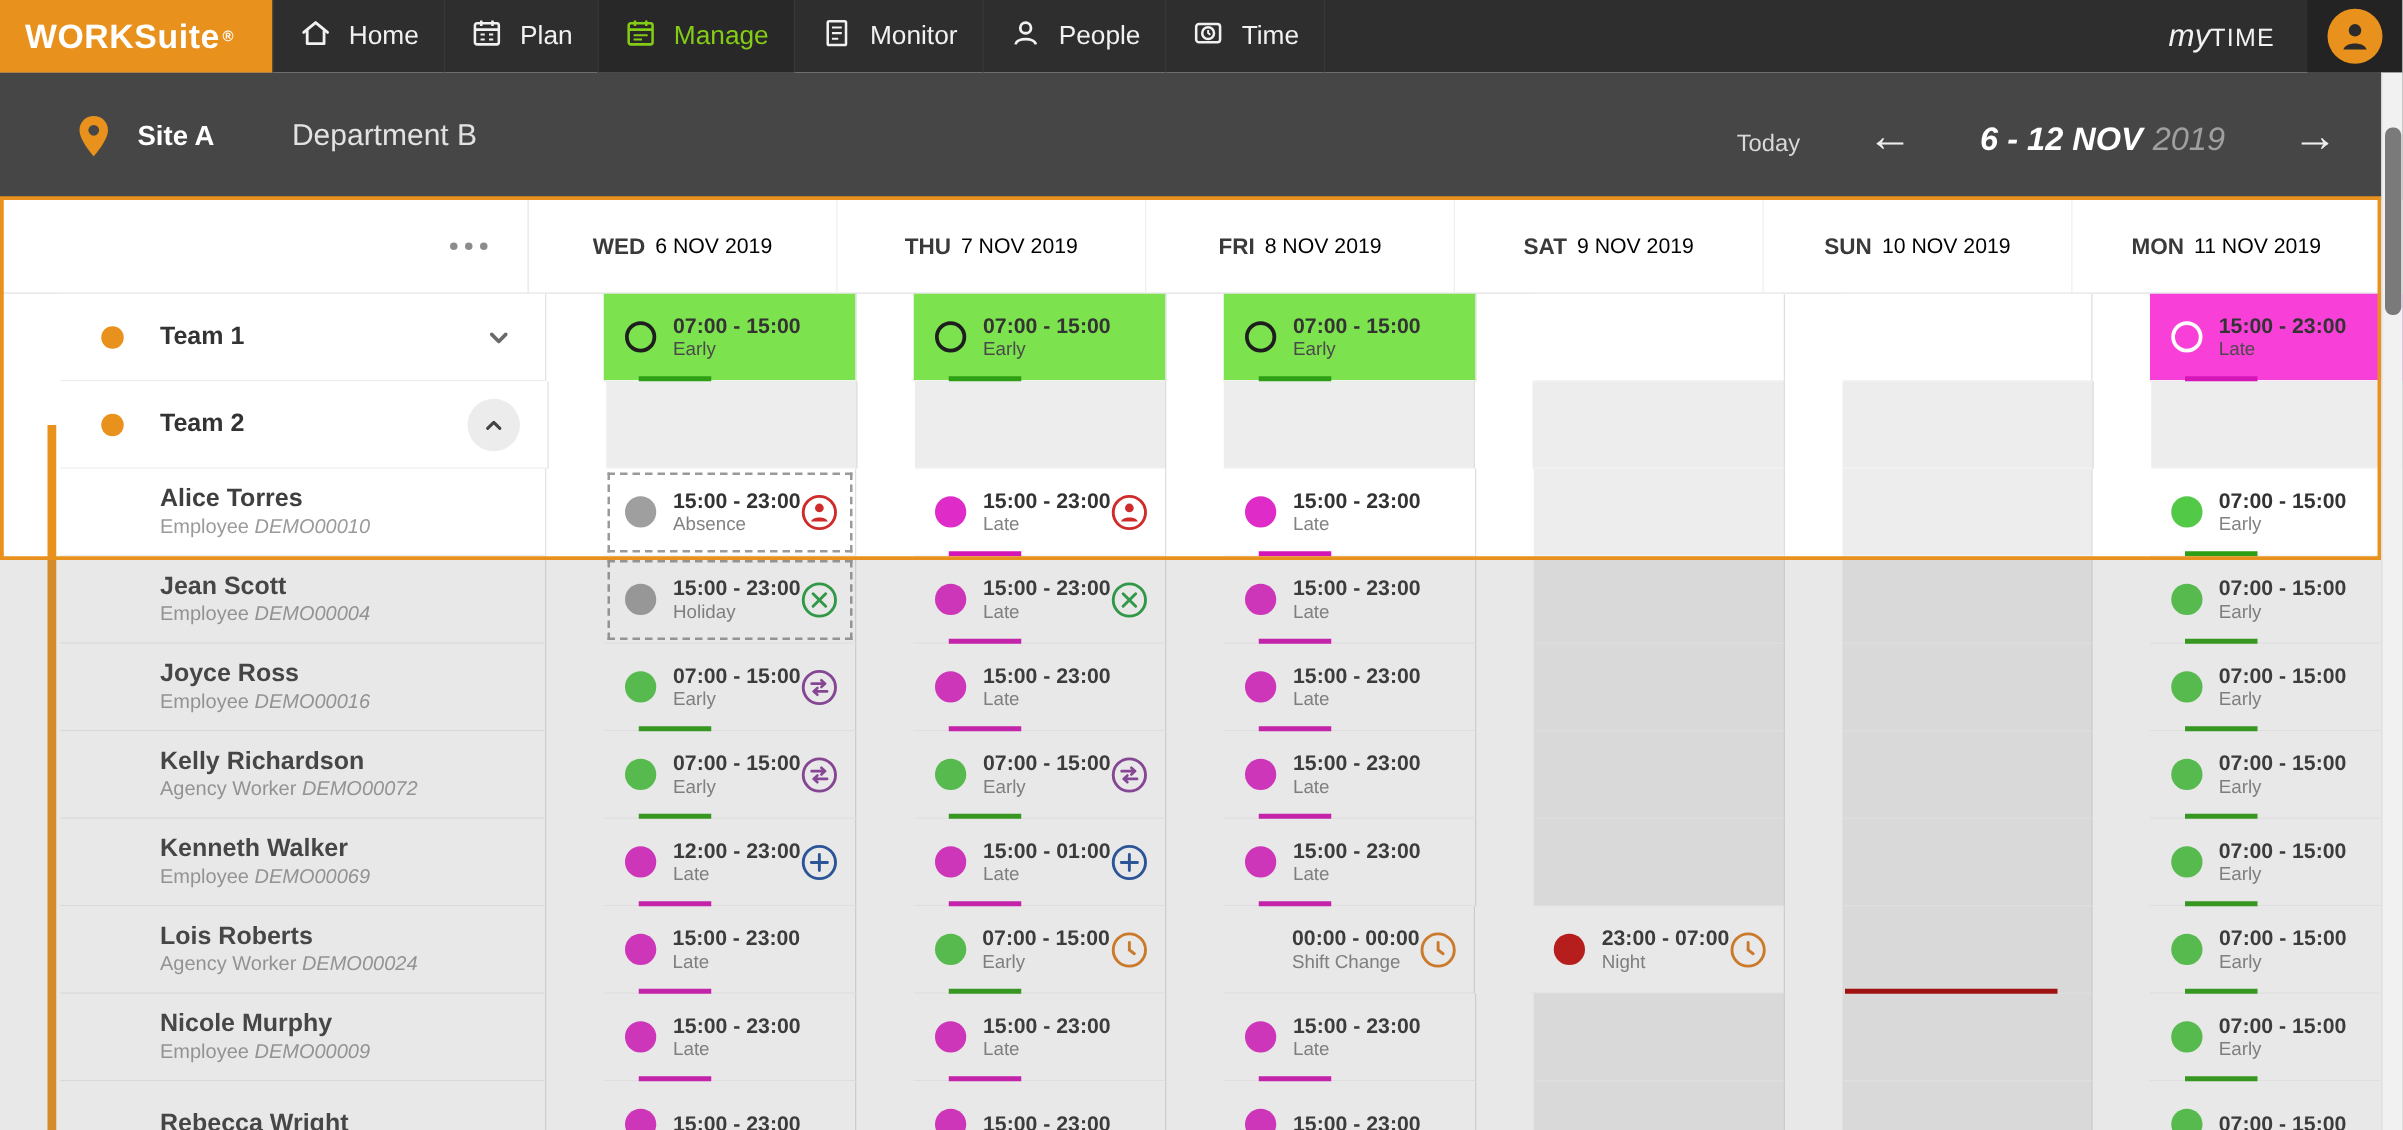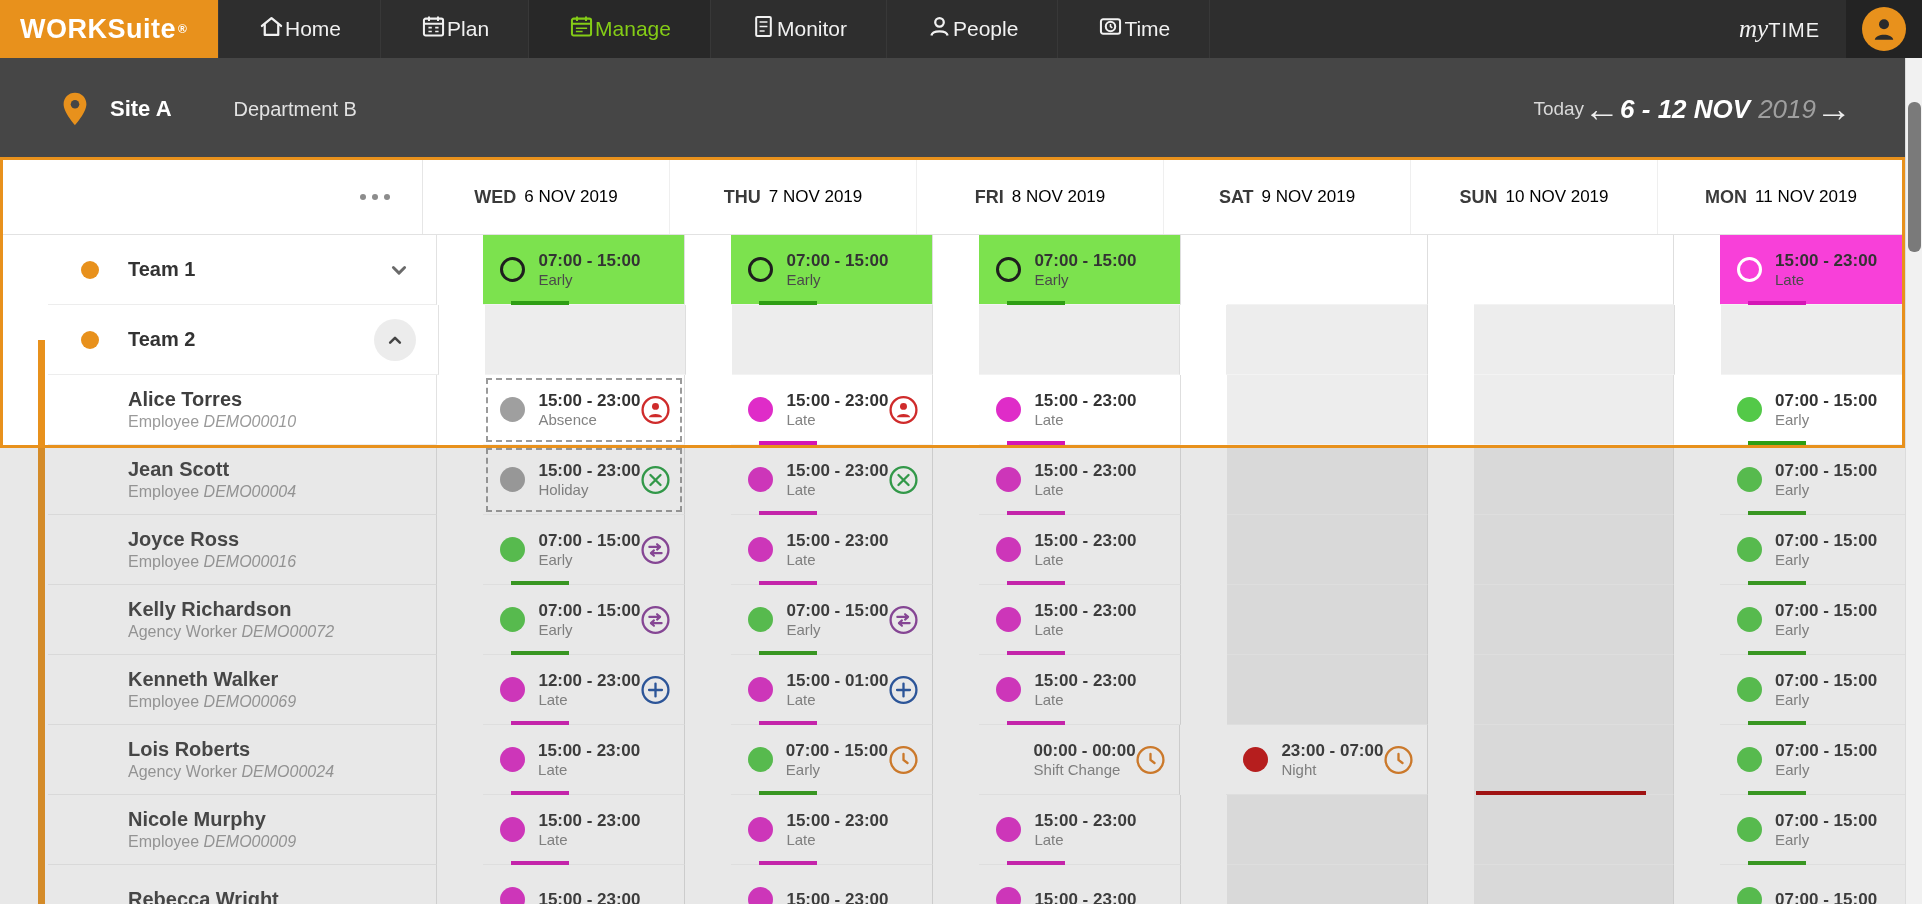--- a/index.html
+++ b/index.html
@@ -5,39 +5,39 @@
   * { box-sizing: border-box; margin: 0; padding: 0; }
   body { font-family: "Liberation Sans", sans-serif; background:#888; }
   .app { position:relative; width:1922px; height:904px; overflow:hidden; background:#fff; }
 
   
   .topnav { height:58px; background:#2e2e2e; display:flex; align-items:stretch; }
   .brand { width:218px; background:#E8911C; color:#fff; font-weight:bold; font-size:27px;
            display:flex; align-items:center; padding-left:20px; letter-spacing:.5px; }
   .brand sup { font-size:12px; margin-left:2px; }
   .navitems { display:flex; align-items:stretch; }
-  .navitem { display:flex; align-items:center; padding:0 39px; color:#f1f1f1;
+  .navitem { display:flex; align-items:center; gap:13px; padding:0 20px; color:#f1f1f1;
              font-size:21px; cursor:pointer; border-left:1px solid #383838; }
   .navitem:last-child { border-right:1px solid #383838; }
   .navitem svg { width:27px; height:27px; }
   .navitem.active { color:#84cc16; background:#282828; }
   .navright { margin-left:auto; display:flex; align-items:center; gap:26px; }
   .mytime { color:#f2f2f2; }
-  .mytime i { font-family:Liberation Serif, serif; font-style:italic; font-size:25px;margin-top:48px; }
+  .mytime i { font-family:Liberation Sans, sans-serif; font-style:italic; font-size:25px;margin-top:48px; }
   .mytime span { font-size:20px; letter-spacing:1px; font-weight:normal; }
   .avatarbox { width:76px; height:58px; background:#232323; display:flex; align-items:center; justify-content:center; }
   .avatar { width:44px; height:44px; border-radius:50%; background:#E8911C; display:flex; align-items:center; justify-content:center; }
   .avatar svg { width:30px; height:30px; }
 
   
   .subheader { height:102px; background:#464646; display:flex; align-items:center; color:#fff; padding-left:56px; }
   .pin { width:38px; height:38px; margin-right:16px; }
   .site { font-size:22px; font-weight:bold; }
-  .dept { font-size:20px; color:#e2e2e2; margin-left:62px; font-weight:normal; }
-  .datebar { margin-left:auto; display:flex; align-items:center; padding-right:70px; }
+  .dept { font-size:24px; color:#e2e2e2; margin-left:62px; font-weight:normal; }
+  .datebar { margin-left:auto; display:flex; align-items:flex-end; gap:54px; padding-right:52px; }
   .today { font-size:19px; color:#d8d8d8; cursor:pointer; }
   .navarrow { font-size:36px; color:#ededed; cursor:pointer; line-height:1; }
   .range { font-size:26px; font-weight:bold; white-space:nowrap;font-style:italic; }
   .range .yr { color:#9f9f9f; font-weight:normal; margin-left:8px; }
 
   
   .gridhead { height:75px; display:flex; background:#fff; border-bottom:1px solid #e2e2e2; }
   .corner { width:423px; display:flex; align-items:center; justify-content:flex-end;
             padding-right:30px; border-right:1px solid #e6e6e6; }
   .dots { display:flex; gap:6px; cursor:pointer; padding:8px 2px; }

